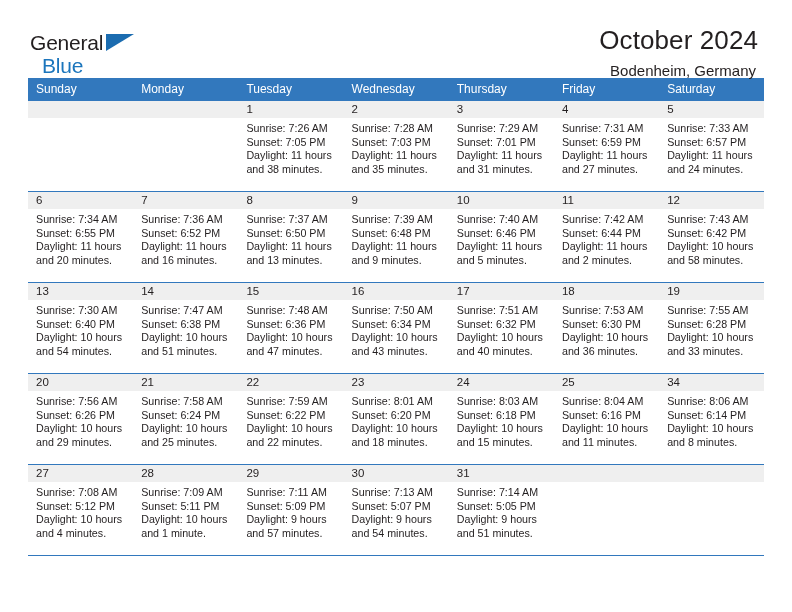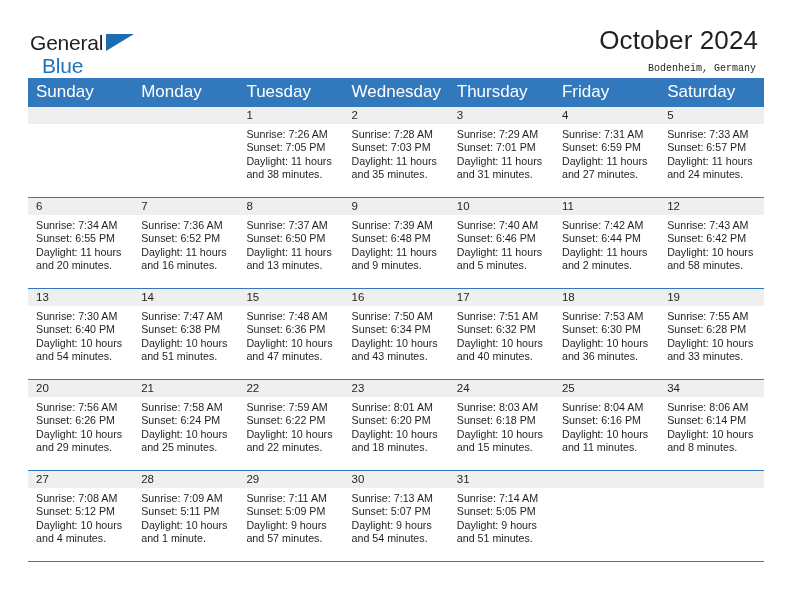--- a/index.html
+++ b/index.html
@@ -67,38 +67,37 @@
   }
   .cal-title {
     font-size: 26px;
     font-weight: normal;
     color: #231f20;
     line-height: 1.15;
     margin: 0;
     letter-spacing: 0.1px;
   }
   .cal-subtitle {
-    font-size: 10px;
+    font-size: 15px;
     color: #231f20;
     margin: 7px 2px 0 0;
     line-height: 1.1;
-    font-family: Liberation Mono, monospace;
   }
 
   
   .calendar {
     margin: 0 28px;
     width: 736px;
     border-collapse: collapse;
     table-layout: fixed;
   }
   .calendar thead th {
     background: #3278bd;
     color: #ffffff;
-    font-size: 17px;
+    font-size: 12px;
     font-weight: normal;
     text-align: left;
     padding: 5px 0 5px 8px;
     height: 21px;
     line-height: 1.1;
   }
   .week-row td {
     vertical-align: top;
     padding: 0;
     border-bottom: 1.3px solid #3278bd;

